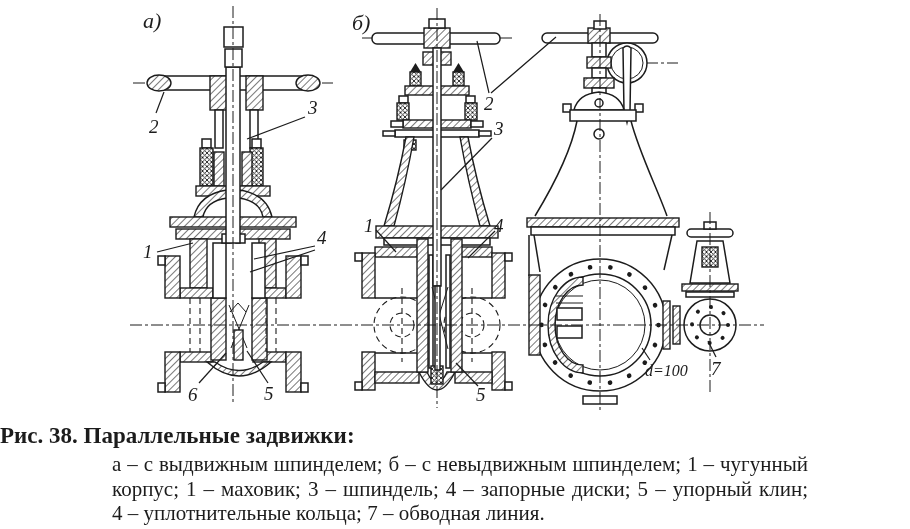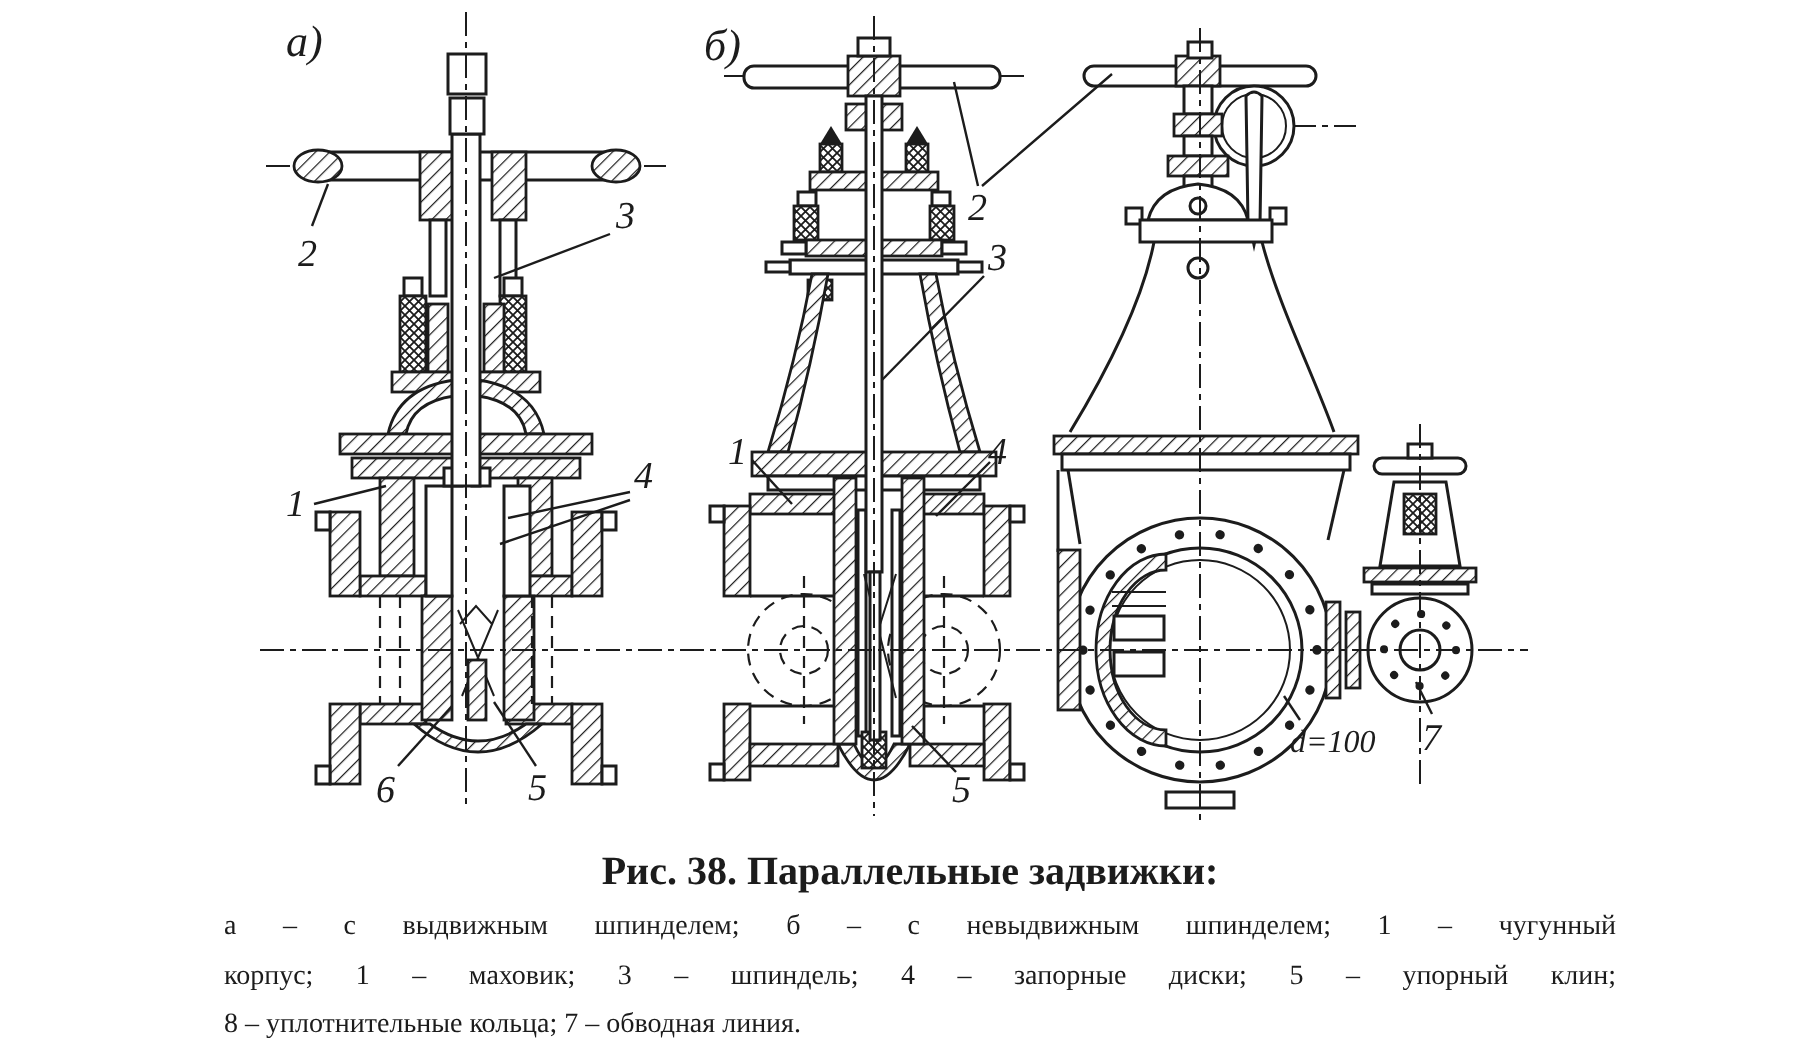--- a/index.html
+++ b/index.html
@@ -1,21 +1,21 @@
 <!DOCTYPE html>
 <html><head>
 <meta charset="utf-8">
 <style>
   html,body{margin:0;padding:0;background:#fff;}
   .page{position:relative;width:910px;height:529px;background:#fff;overflow:hidden;
         font-family:"Liberation Serif", serif;color:#1c1c1c;}
   .drawing{position:absolute;left:0;top:0;}
   .caption{position:absolute;left:0;top:424px;width:910px;}
-  .caption-title{text-align:center;font-weight:bold;font-size:20px;line-height:24px;}
-  .caption-body{margin:4px 0 0 112px;width:696px;font-size:14px;line-height:24.5px;}
+  .caption-title{font-weight:bold;font-size:23px;line-height:24px;}
+  .caption-body{margin:4px 0 0 112px;width:696px;font-size:21px;line-height:24.5px;}
   .just{text-align:justify;text-align-last:justify;}
   
   .o{fill:#ffffff;stroke:#1c1c1c;stroke-width:1.5;}
   .oh{fill:url(#h);stroke:#1c1c1c;stroke-width:1.4;}
   .ox{fill:url(#hx);stroke:#1c1c1c;stroke-width:1.4;}
   .ln{fill:none;stroke:#1c1c1c;stroke-width:1.5;}
   .tn{fill:none;stroke:#1c1c1c;stroke-width:1;}
   .cl{fill:none;stroke:#1c1c1c;stroke-width:1;stroke-dasharray:12 3 3 3;}
   .dsh{fill:none;stroke:#1c1c1c;stroke-width:1.1;stroke-dasharray:6 4;}
   .ldr{fill:none;stroke:#1c1c1c;stroke-width:1.2;}
@@ -270,17 +270,17 @@
 
   <text class="lbl" x="711" y="375">7</text>
   <text class="dlbl" x="645" y="376">d=100</text>
 </svg>
 
 <div class="caption">
   <div class="caption-title">Рис. 38. Параллельные задвижки:</div>
   <div class="caption-body">
     <div class="just">а – с выдвижным шпинделем; б – с невыдвижным шпинделем; 1 – чугунный</div>
     <div class="just">корпус; 1 – маховик; 3 – шпиндель; 4 – запорные диски; 5 – упорный клин;</div>
-    <div>8 – уплотнительные кольца; 7 – обводная линия.</div>
+    <div>4 – уплотнительные кольца; 7 – обводная линия.</div>
   </div>
 </div>
 
 </div>
 
 </body></html>

